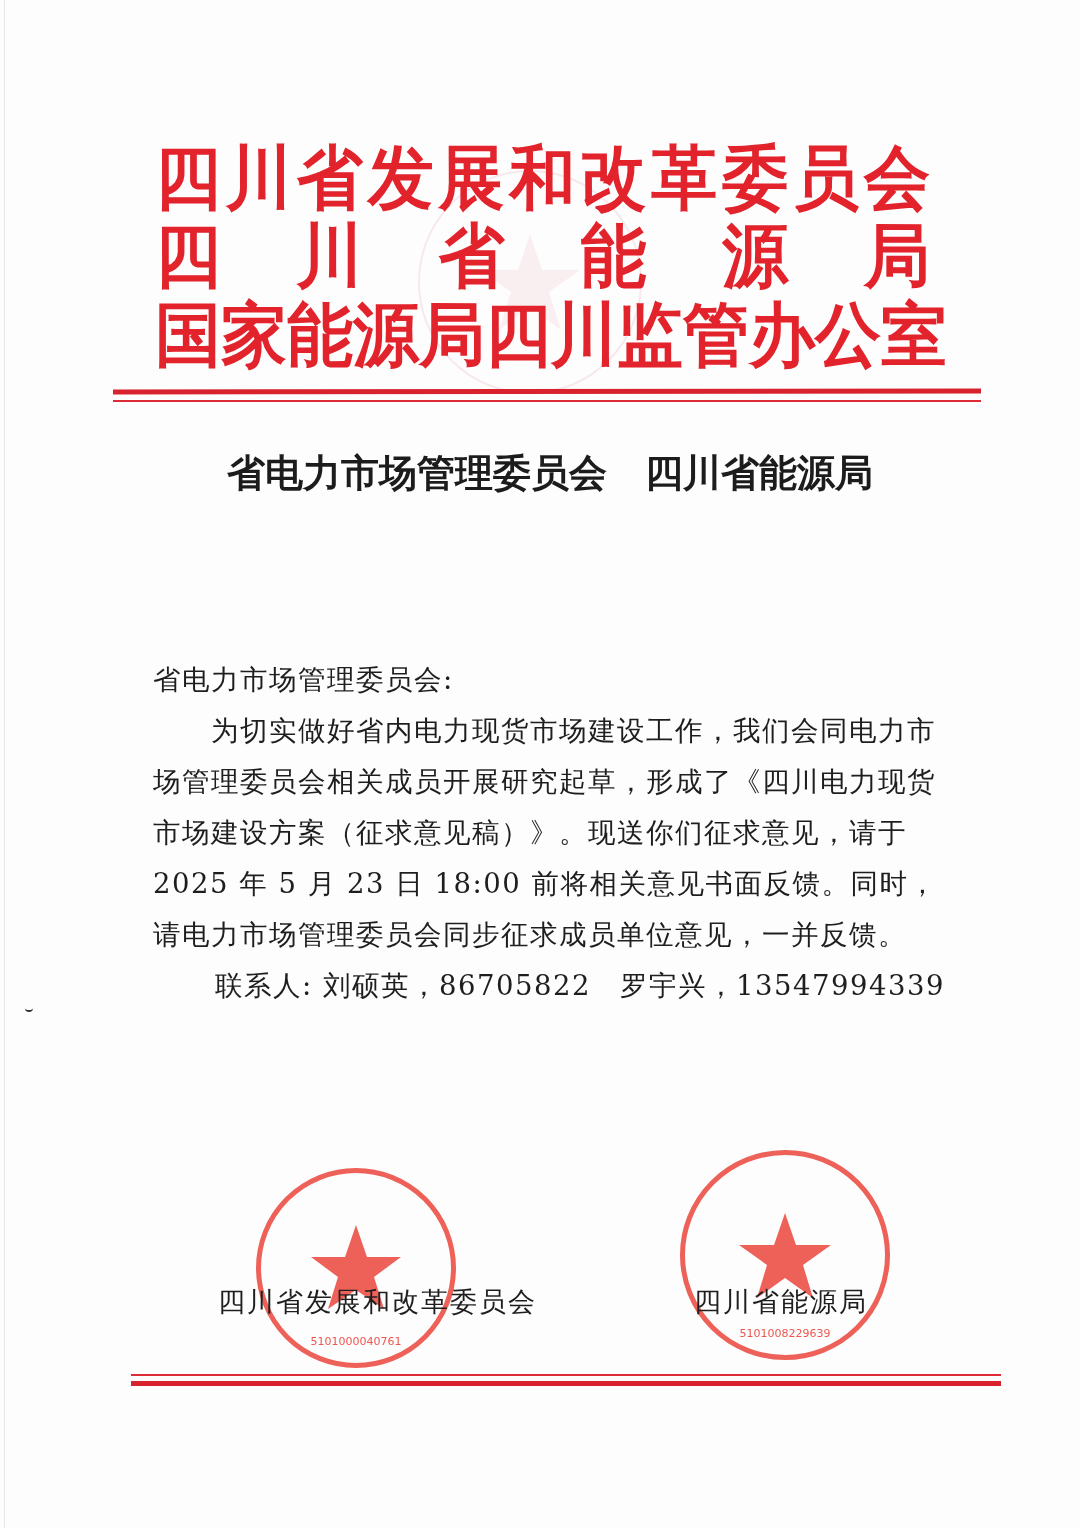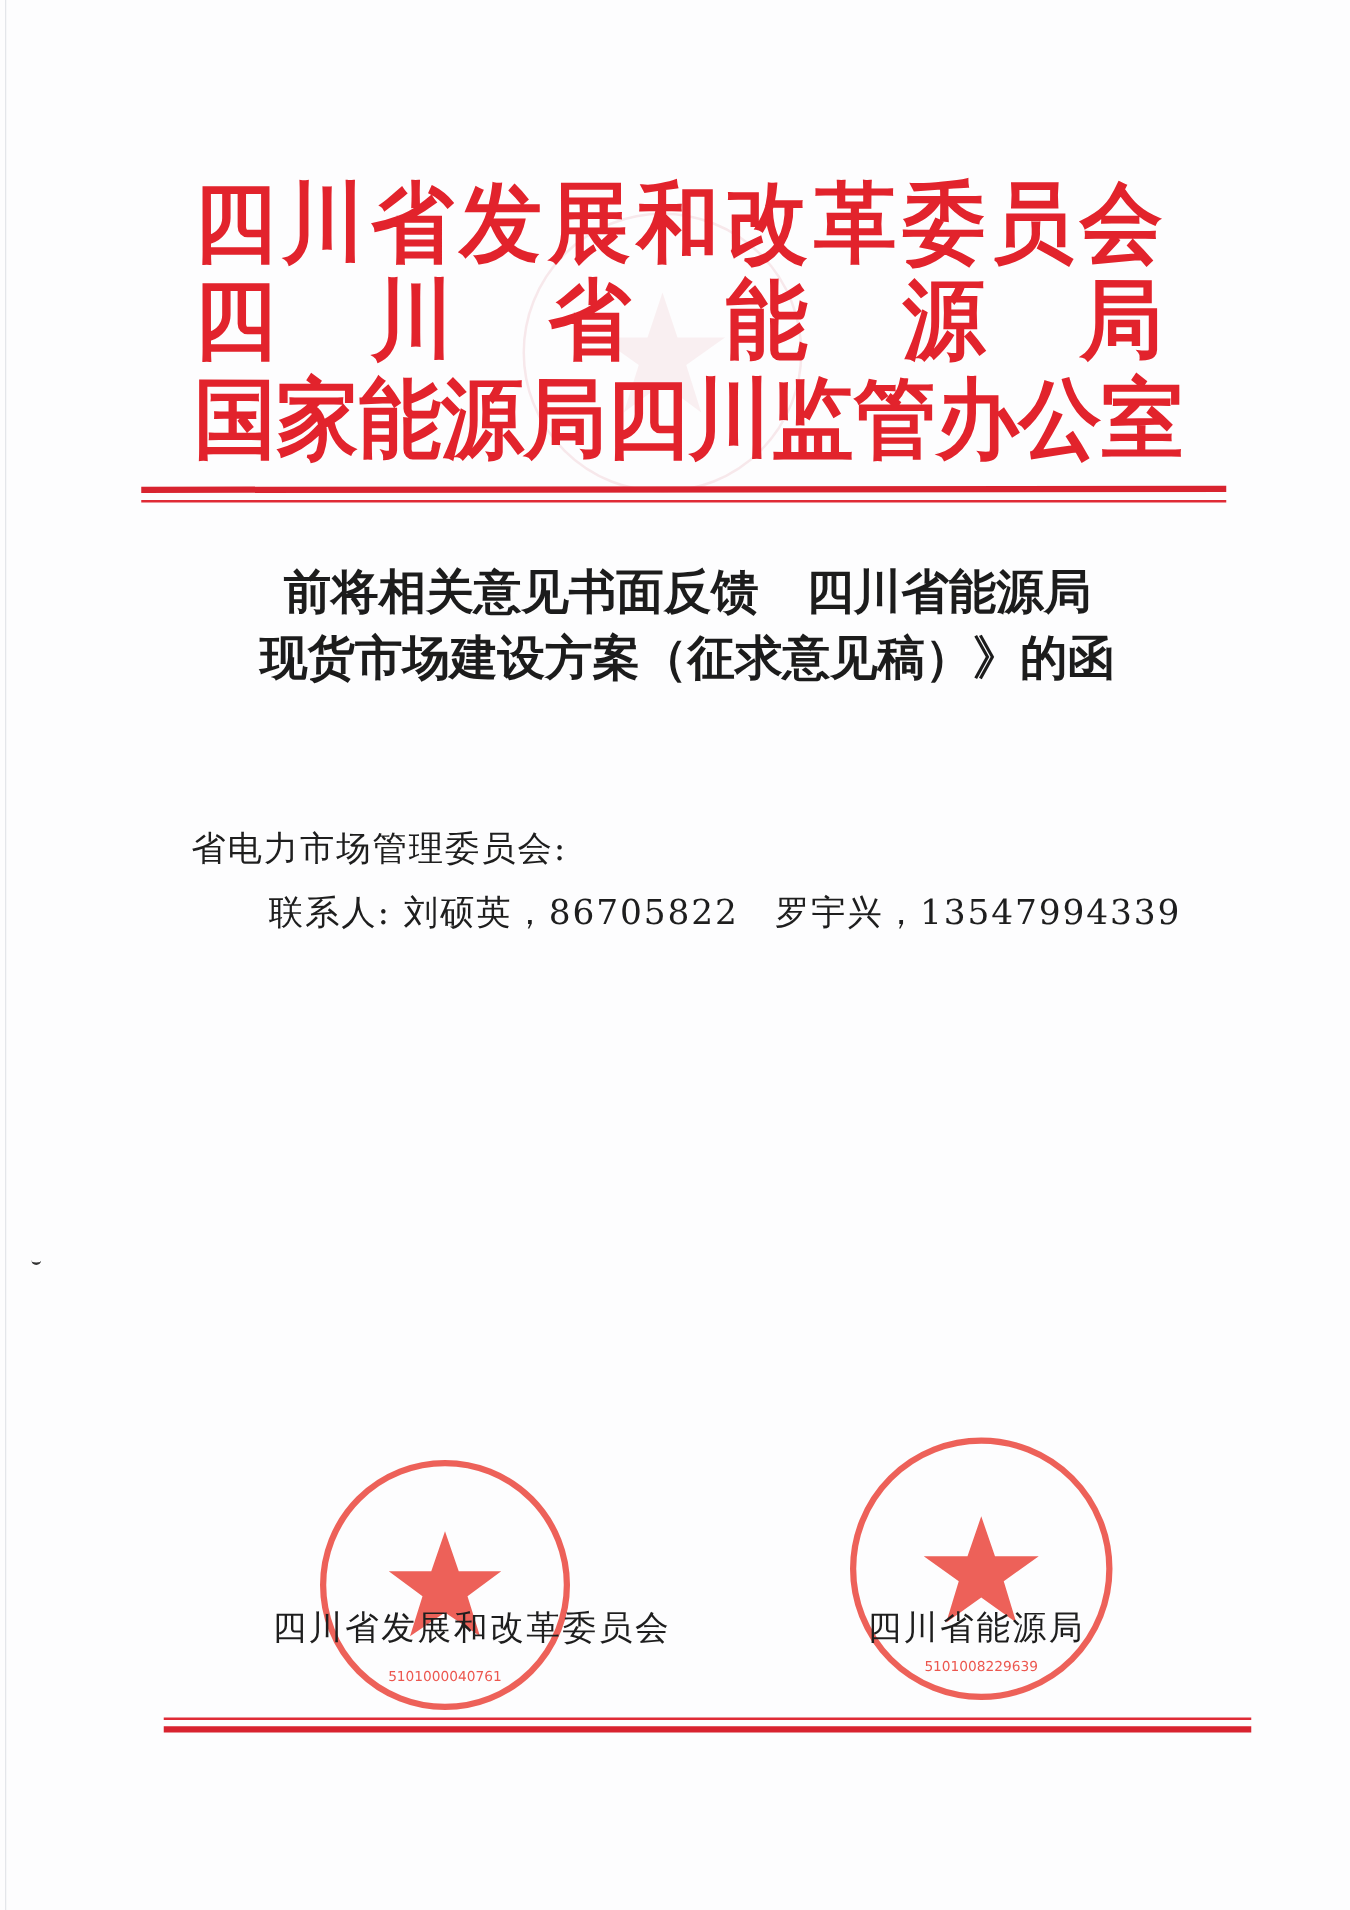--- a/index.html
+++ b/index.html
@@ -123,26 +123,26 @@
     <span>办</span>
     <span>公</span>
     <span>室</span>
   </div>
 </div>
 
 <div class="rule-thick" style="left:113px; top:389px; width:868px; transform:rotate(-0.05deg);"></div>
 <div class="rule-thin" style="left:113px; top:400px; width:868px;"></div>
 
 <div class="doc-title">
-  <div>前将相关意见书面反馈　四川省能源局</div>
-  <div>现货市场建设方案（征求意见稿）》的函</div>
+  <div>省电力市场管理委员会　四川省能源局</div>
 </div>
 
 <div class="body">
   <p>省电力市场管理委员会:</p>
+  <p class="indent">为切实做好省内电力现货市场建设工作，我们会同电力市场管理委员会相关成员开展研究起草，形成了《四川电力现货市场建设方案（征求意见稿）》。现送你们征求意见，请于 2025 年 5 月 23 日 18:00 前将相关意见书面反馈。同时，请电力市场管理委员会同步征求成员单位意见，一并反馈。</p>
   <p class="contact">联系人: 刘硕英，86705822　罗宇兴，13547994339</p>
   <div class="gap"></div>
 </div>
 
 <div class="seal" style="left:256px; top:1168px; width:190px; height:190px;">
   <svg width="190" height="190" viewBox="0 0 190 190">
     <polygon points="95,52 106,84 140,84 113,104 123,136 95,117 67,136 77,104 50,84 84,84" fill="rgba(236,70,60,0.85)"></polygon>
     <text x="95" y="172" font-size="11" text-anchor="middle" fill="rgba(236,70,60,0.9)" font-family="DejaVu Sans, sans-serif">5101000040761</text>
   </svg>
 </div>

